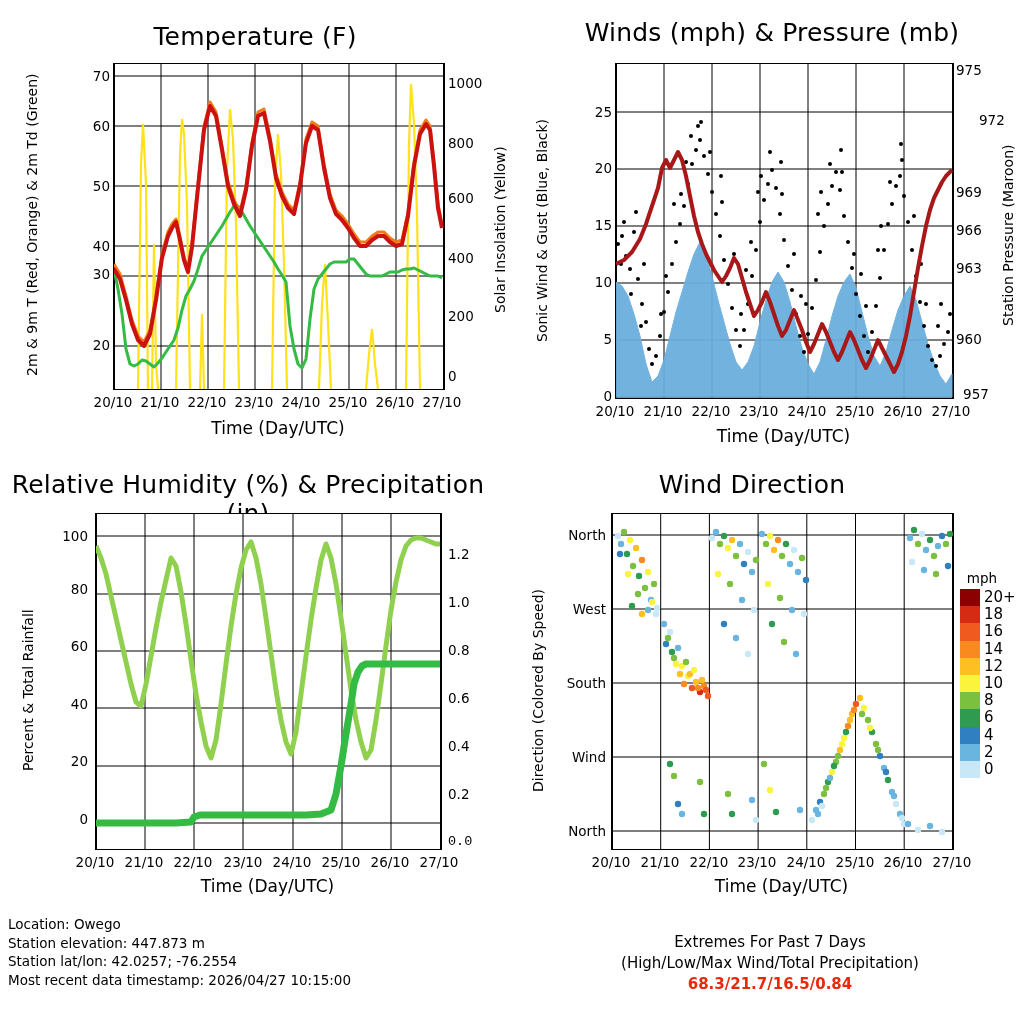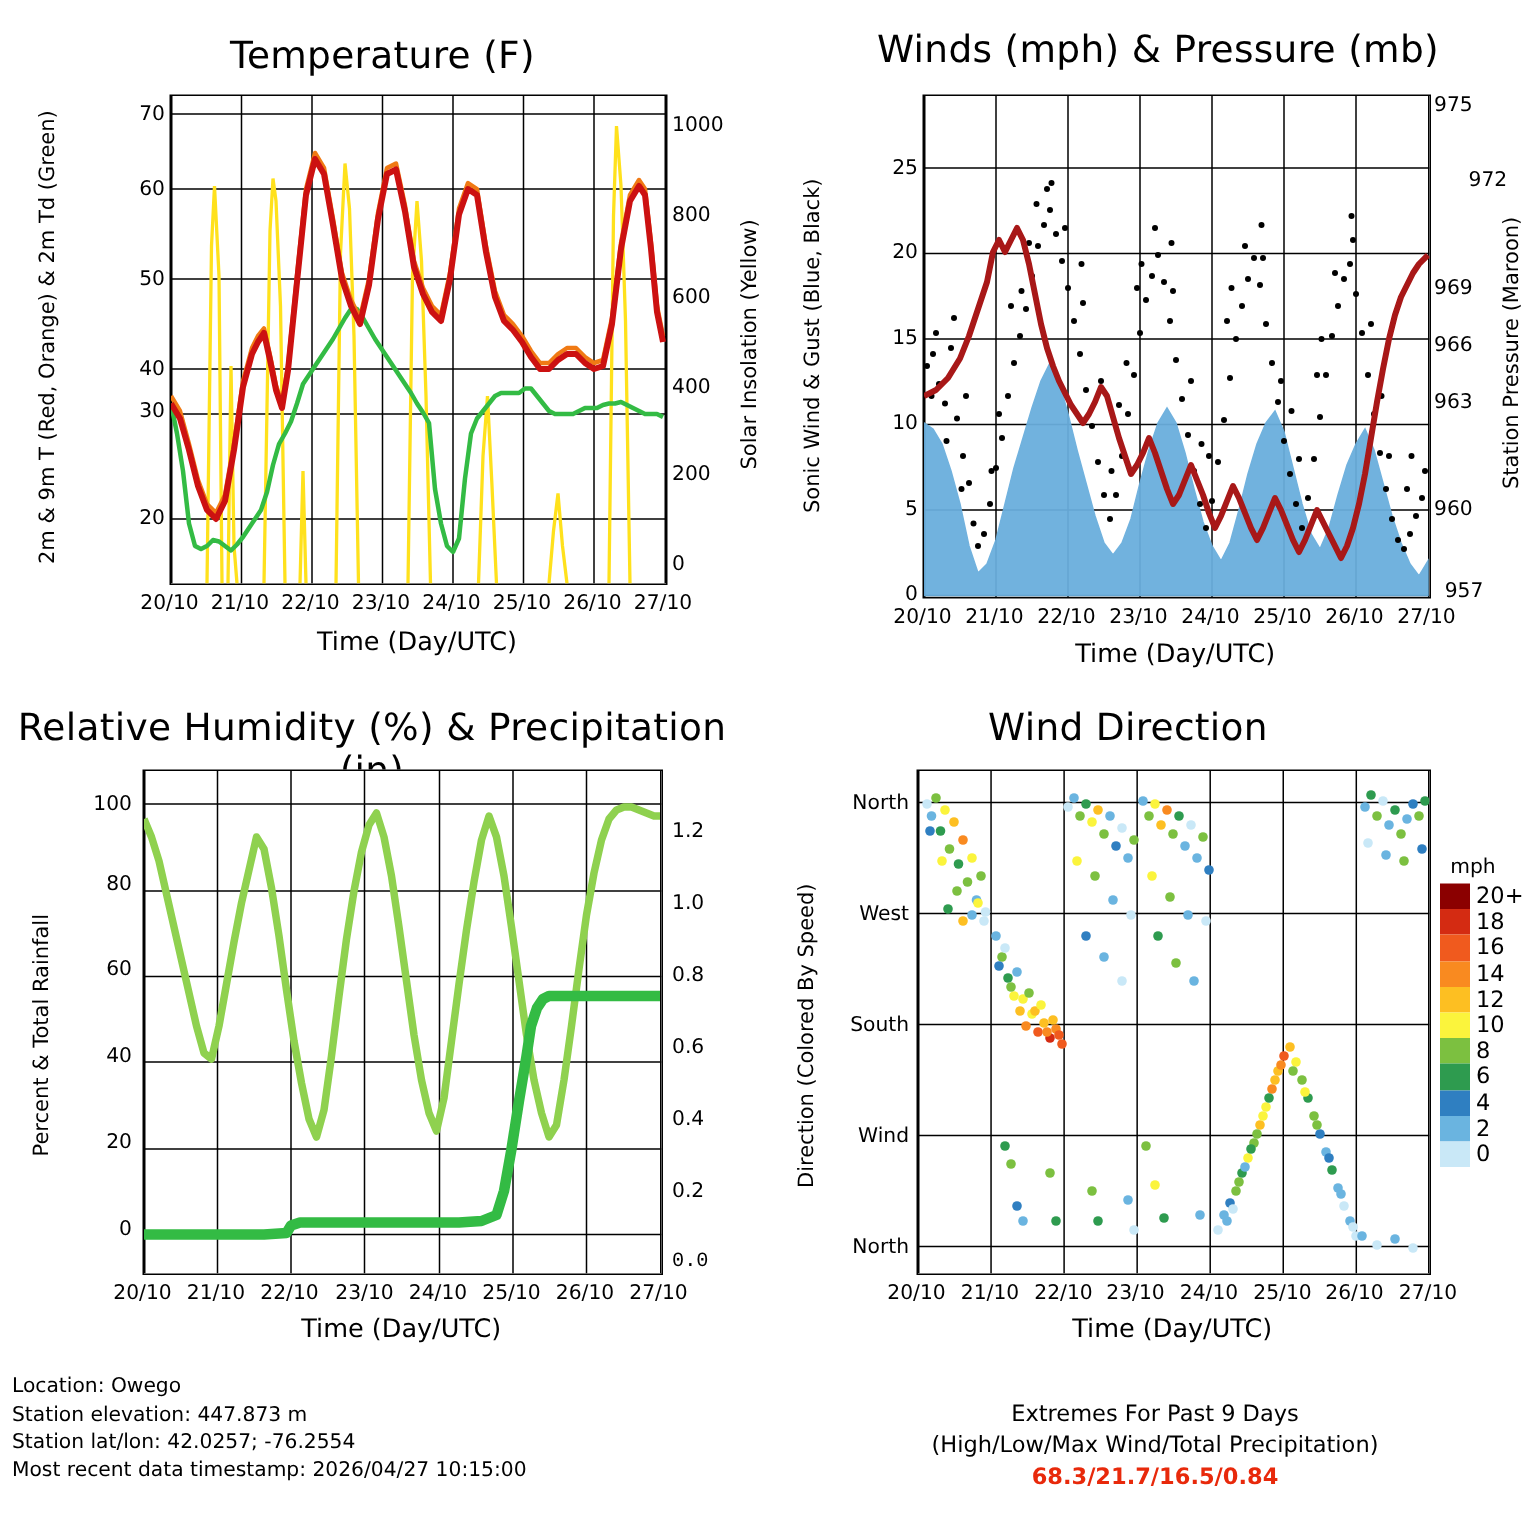--- a/index.html
+++ b/index.html
@@ -621,18 +621,18 @@
   </div>
 
   <div class="footer" style="left:8px;top:915px;width:470px;">
     <div>Location: Owego</div>
     <div>Station elevation: 447.873 m</div>
     <div>Station lat/lon: 42.0257; -76.2554</div>
     <div>Most recent data timestamp: 2026/04/27 10:15:00</div>
   </div>
 
   <div class="extremes" style="left:560px;top:932px;width:420px;">
-    <div>Extremes For Past 9 Days</div>
+    <div>Extremes For Past 7 Days</div>
     <div>(High/Low/Max Wind/Total Precipitation)</div>
     <div class="val">68.3/21.7/16.5/0.84</div>
   </div>
 
 </div>
 
 </body></html>

